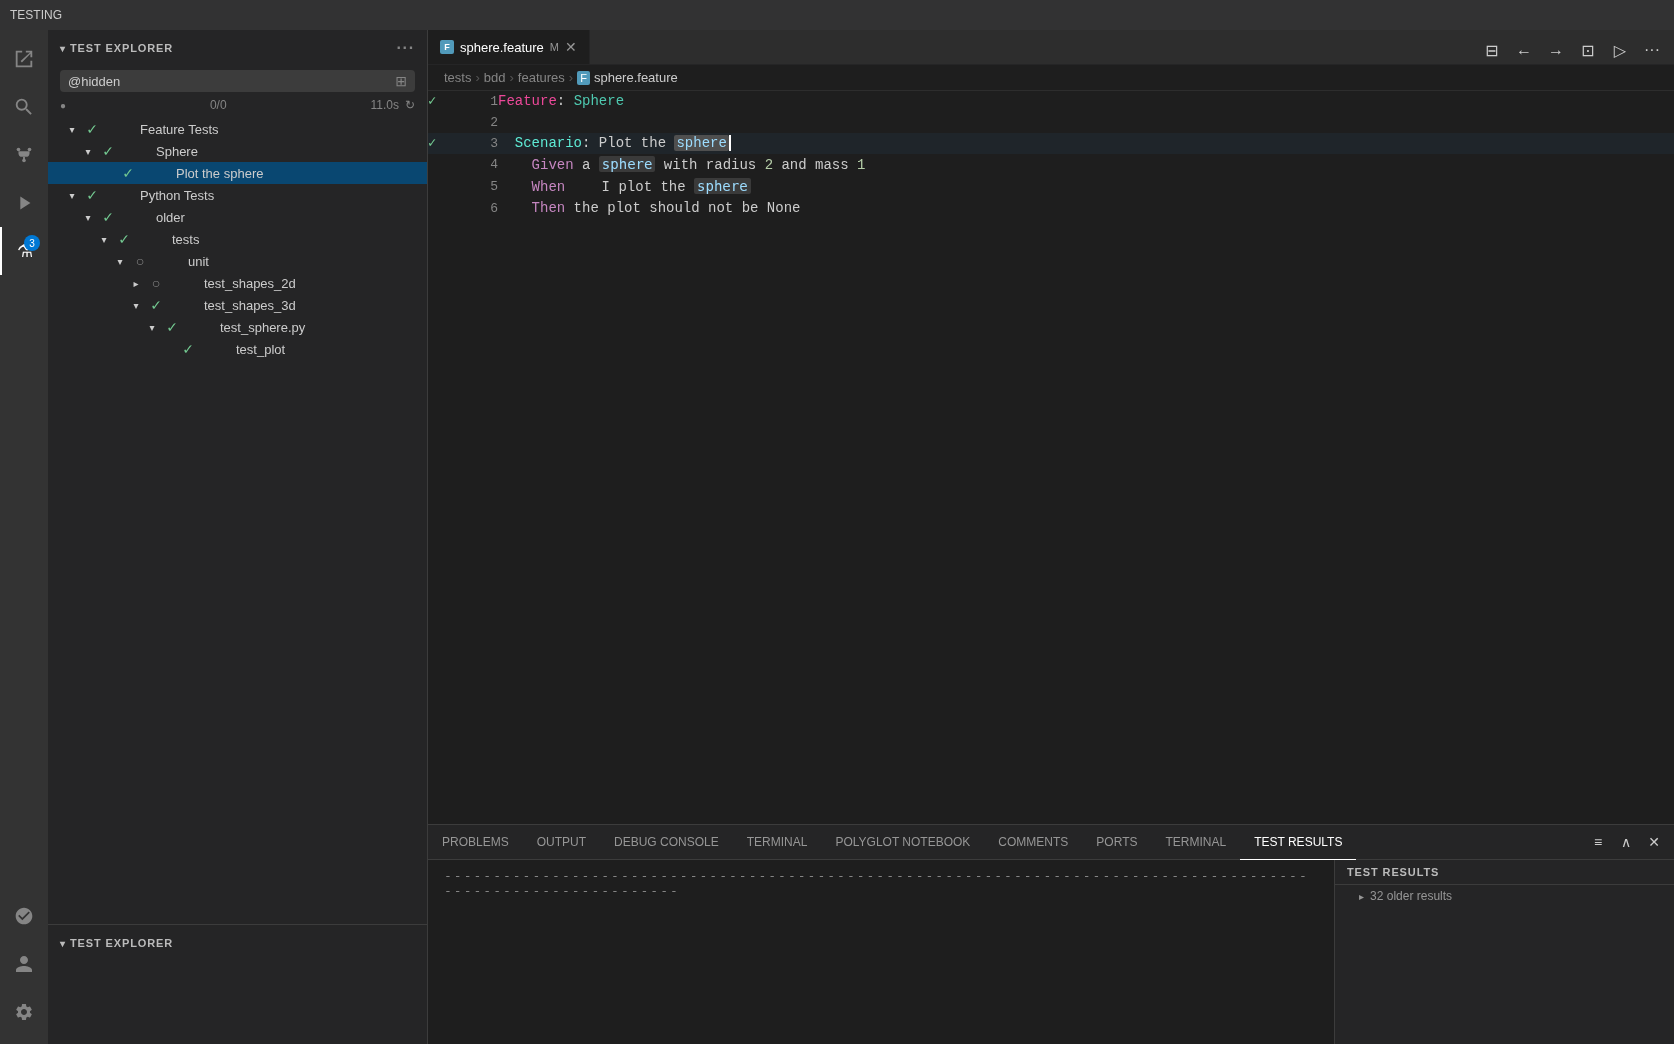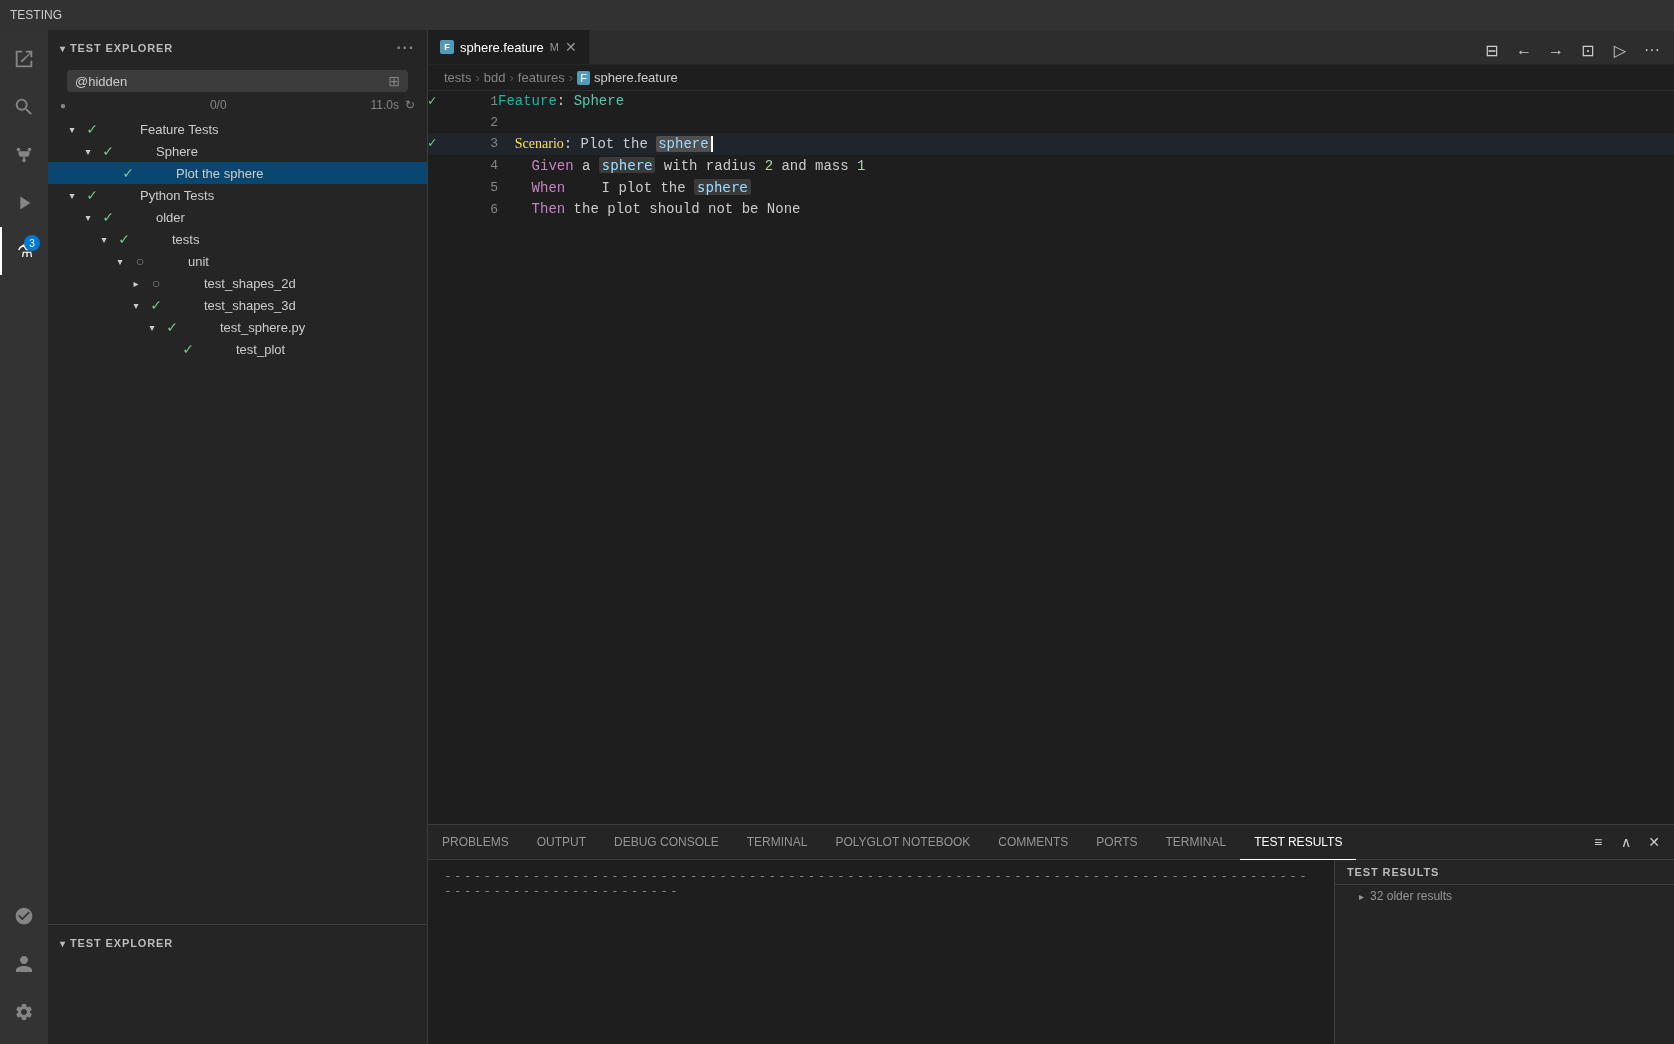--- a/index.html
+++ b/index.html
@@ -118,21 +118,21 @@
     }
     .sidebar-header-actions {
       display: flex;
       gap: 4px;
     }
 
     
     .search-row {
       display: flex;
       align-items: center;
-      margin: 4px 19px;
+      margin: 4px 12px;
       background: #3c3c3c;
       border-radius: 4px;
       padding: 3px 8px;
       gap: 10px;
     }
     .search-input {
       background: transparent;
       border: none;
       outline: none;
       color: #cccccc;
@@ -341,23 +341,23 @@
     }
     .gutter-col {
       width: 20px;
     }
     .code-col {
       padding-left: 4px;
     }
     .line-pass { color: #73c991; font-size: 14px; }
 
     
-    .kw-feature { color: #14b8a6; }
+    .kw-feature { color: #ec4899; }
     .kw-name { color: #4ec9b0; }
-    .kw-scenario { color: #fde047; font-family: Liberation Serif, serif; }
+    .kw-scenario { color: #5eead4; }
     .kw-sphere-hl { background: #4f4f4f; color: #9cdcfe; border-radius: 2px; padding: 0 2px; }
     .kw-given { color: #c586c0; }
     .kw-code { background: #3a3a3a; color: #9cdcfe; border-radius: 2px; padding: 0 3px; font-family: 'Consolas', monospace; }
     .kw-num { color: #b5cea8; }
     .kw-when { color: #c586c0; }
     .kw-then { color: #c586c0; text-align: right; }
     .cursor-line { background: #264f7822; }
 
     
     .bottom-panel {

